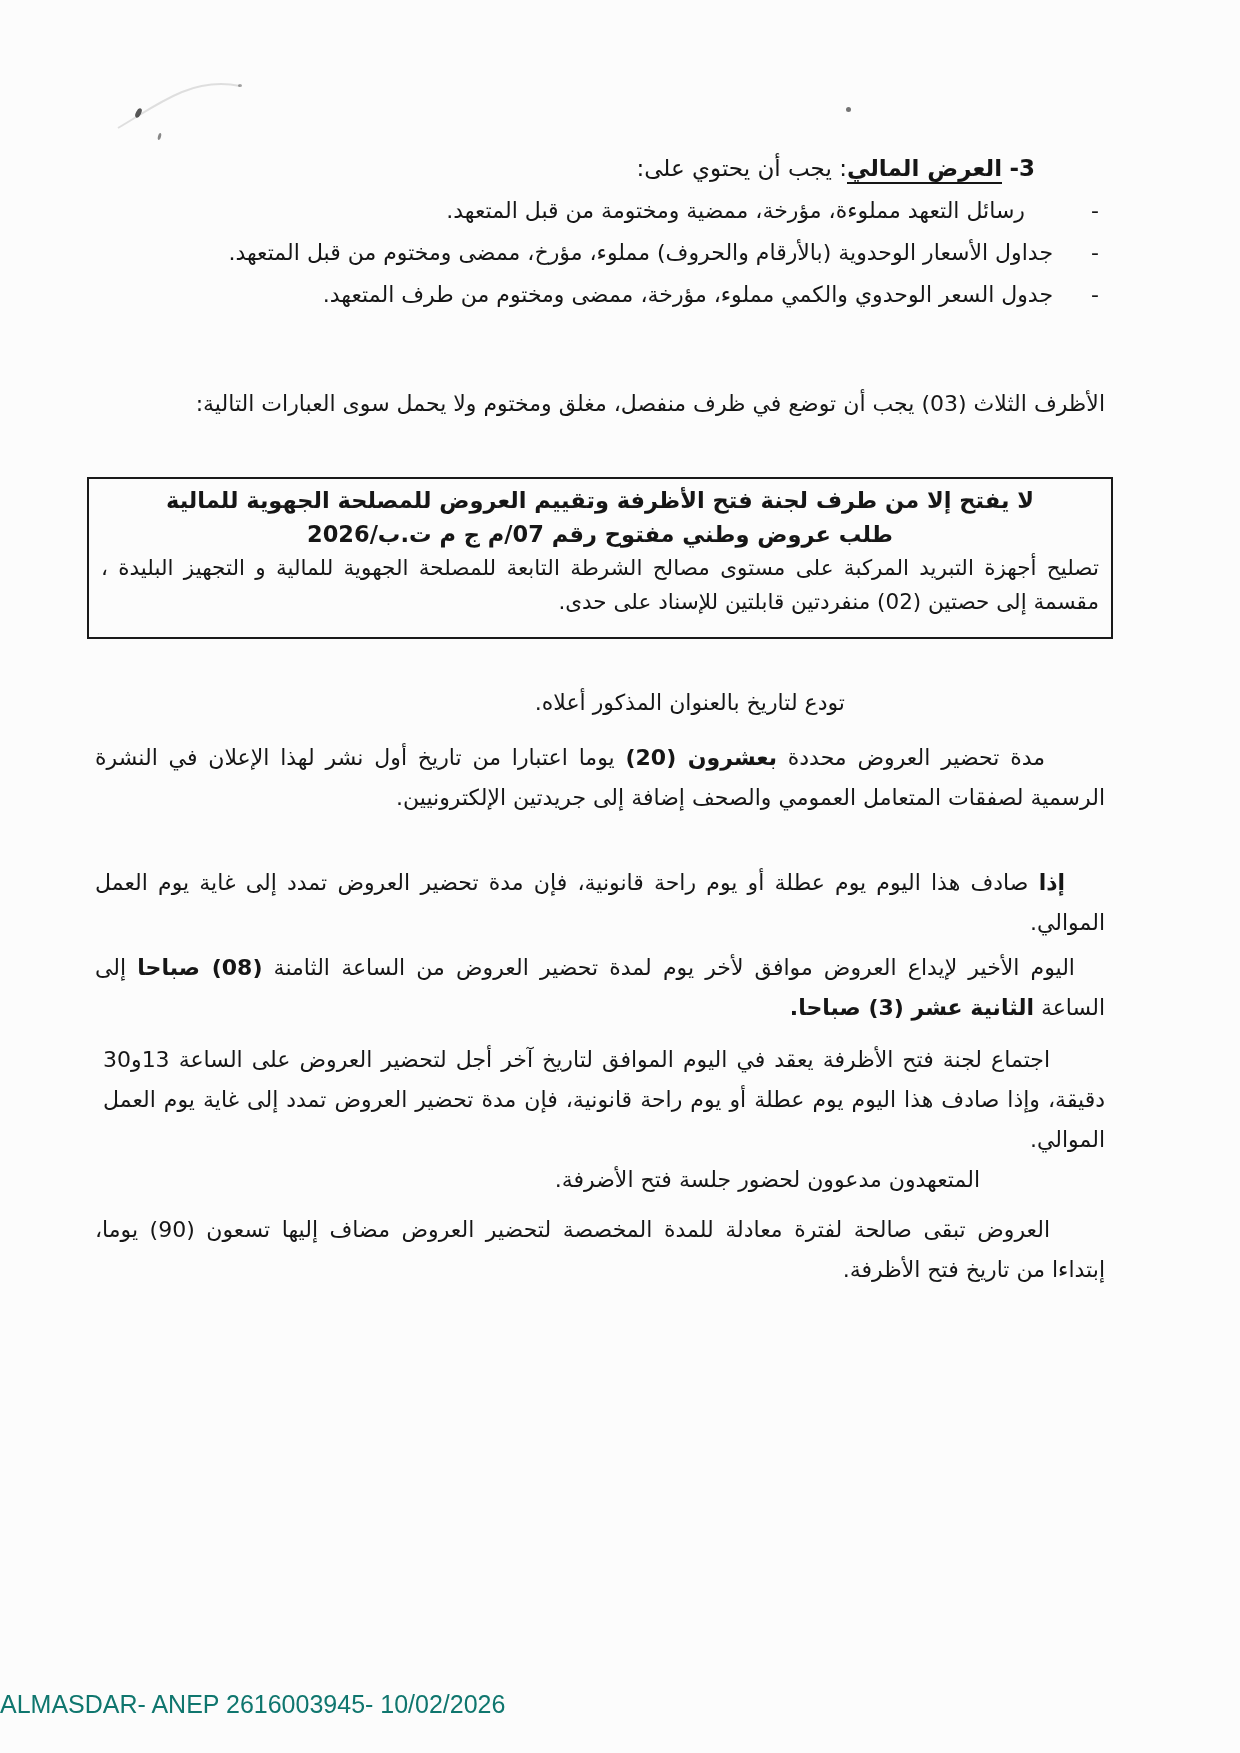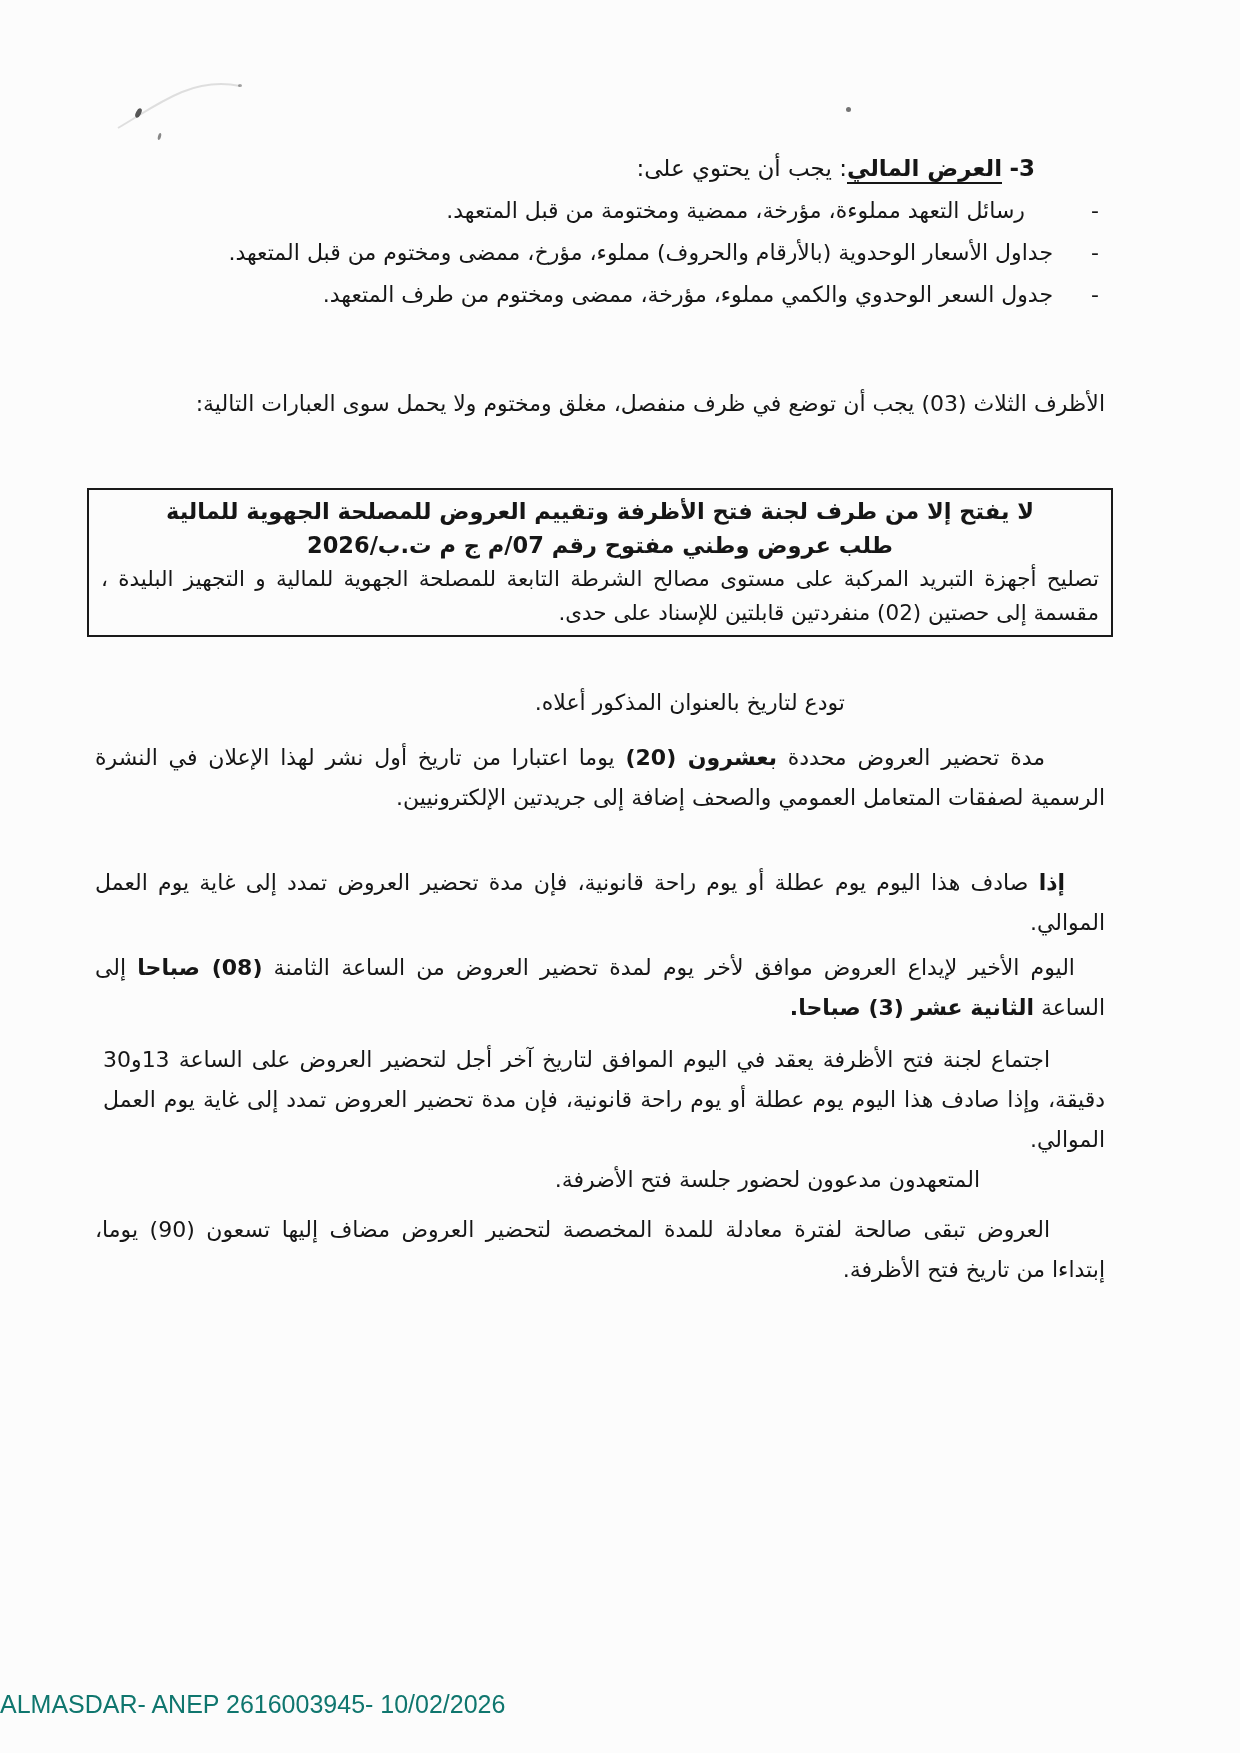--- a/index.html
+++ b/index.html
@@ -26,23 +26,23 @@
   }
   .bold{font-weight:700;}
   .u-bold{font-weight:700;border-bottom:2px solid #161616;padding-bottom:1px;}
   .bullets{position:absolute;right:135px;left:95px;top:190px;}
   .bullet-row{display:flex;line-height:42px;font-size:22px;}
   .b-dash{flex:0 0 46px;text-align:right;padding-right:6px;}
   .b-text{flex:1;text-align:justify;}
   .b-text.extra-indent{padding-right:28px;}
   .notice-box{
     position:absolute;
-    right:127px;left:87px;top:488px;
+    right:127px;left:87px;top:477px;
     border:2px solid #1a1a1a;
-    padding:4px 12px 5px 12px;
+    padding:4px 12px 18px 12px;
     background:transparent;
   }
   .box-line{font-size:22.5px;line-height:34px;text-align:center;font-weight:700;}
   .box-subject{font-size:21.5px;line-height:34px;text-align:justify;font-weight:400;}
   .footer-line{
     position:absolute;left:0;right:0;top:1690px;
     direction:ltr;text-align:left;
     font-family:"Liberation Sans","DejaVu Sans",sans-serif;
     font-size:25px;color:#0f766e;
   }

